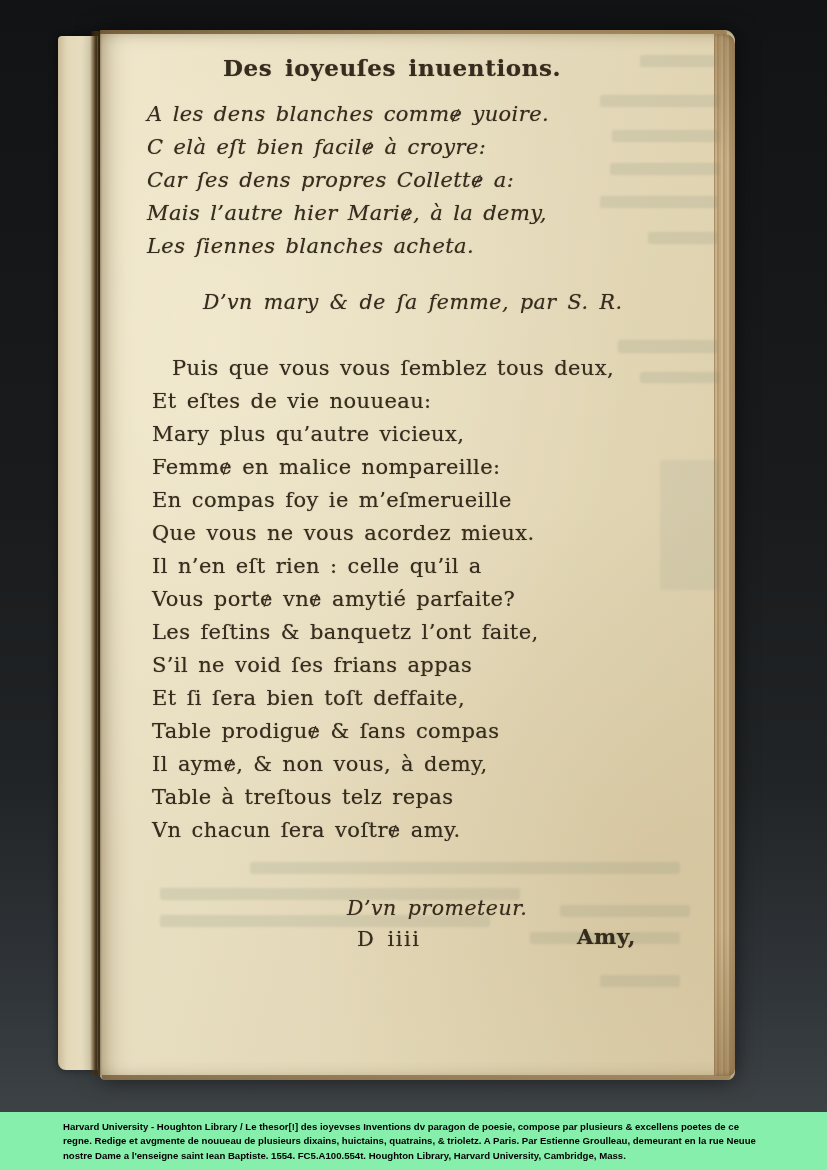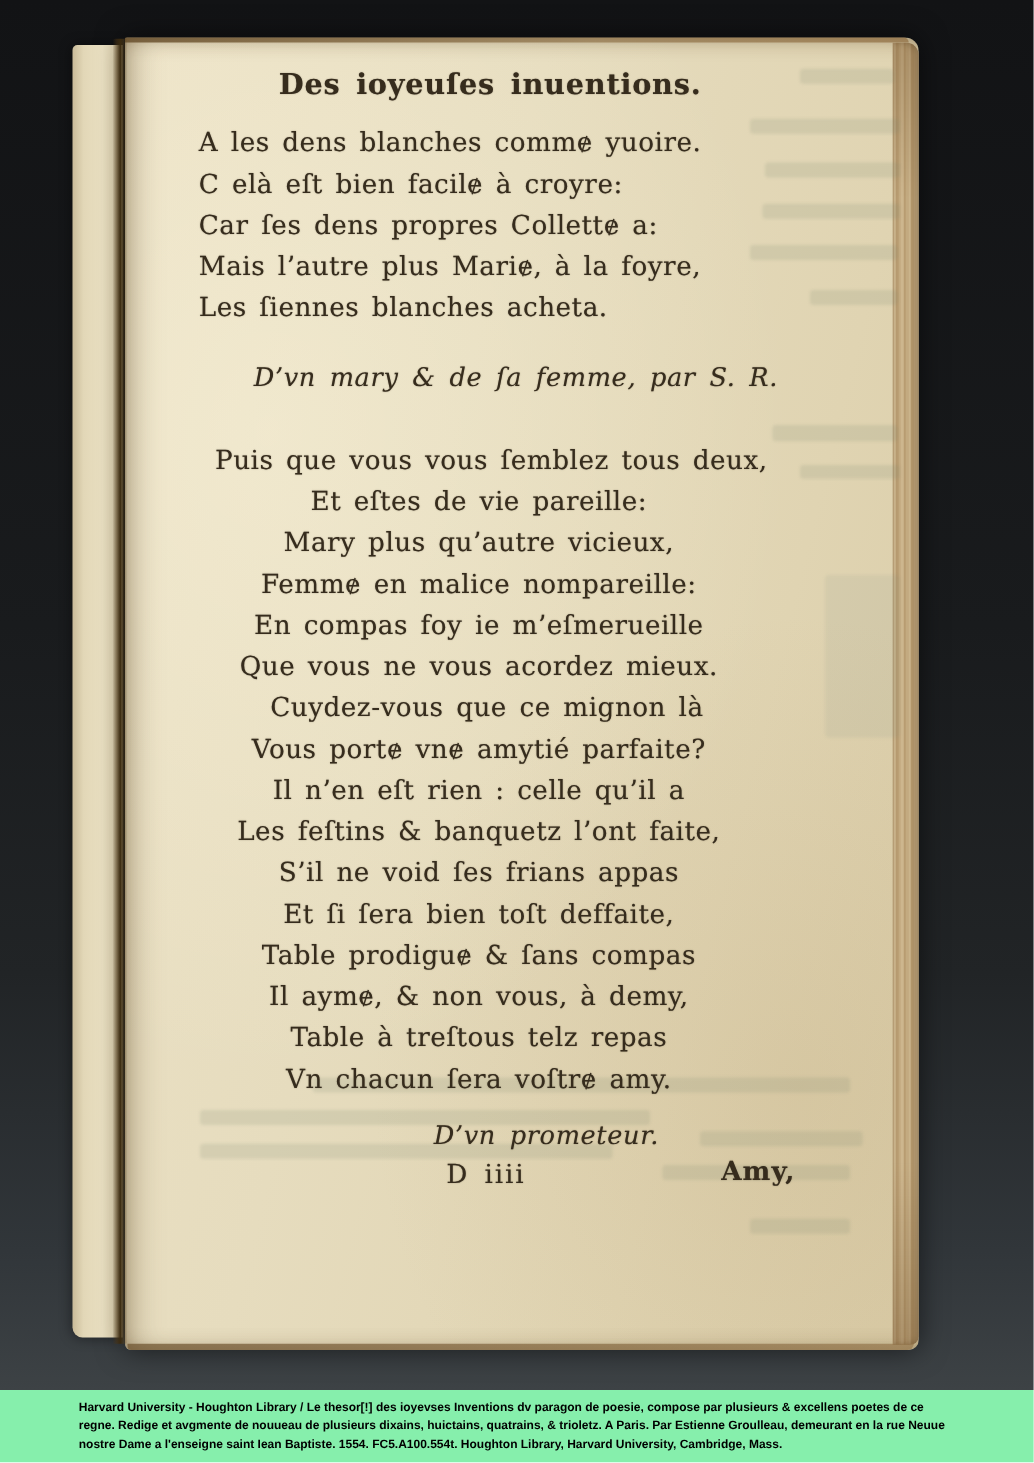--- a/index.html
+++ b/index.html
@@ -60,22 +60,22 @@
     border-left:1px solid rgba(140,110,70,.55);
     border-radius:0 10px 7px 0;
     box-shadow:inset -3px 0 5px rgba(90,64,32,.45);
   }
   
   .ink{color:#362c1d;text-shadow:0 0 1px rgba(54,44,29,.55);z-index:4;position:absolute;}
   .title{
     left:123px;top:24px;font-size:23px;letter-spacing:.6px;word-spacing:4px;font-weight:600;
   }
   .stanza{line-height:33px;font-size:21px;letter-spacing:.4px;word-spacing:3px;white-space:nowrap;}
-  .stanza-1{left:59px;top:68px;}
-  .stanza-2{left:52px;top:322px;text-align:center;}
+  .stanza-1{left:47px;top:68px;font-style:italic;}
+  .stanza-2{left:52px;top:322px;}
   .stanza .indent-lg{padding-left:20px;}
   .stanza .indent-sm{padding-left:13px;}
   .heading-italic{
     font-style:italic;font-size:20.5px;letter-spacing:.5px;word-spacing:4px;font-weight:400;white-space:nowrap;
   }
   .heading-mary{left:103px;top:260px;}
   .heading-prometeur{left:247px;top:866px;}
   .sig-mark{left:257px;top:897px;font-size:21px;letter-spacing:1.5px;word-spacing:4px;}
   .catchword{left:477px;top:894px;font-size:21px;font-weight:700;letter-spacing:.8px;}
   
@@ -134,36 +134,35 @@
     <div class="ghost g13"></div>
     <div class="ghost g14"></div>
     <div class="ghost g15"></div>
 
     <div class="ink title">Des ioyeuſes inuentions.</div>
 
     <div class="ink stanza stanza-1">
       <div>A les dens blanches commɇ yuoire.</div>
       <div>C elà eſt bien facilɇ à croyre:</div>
       <div>Car ſes dens propres Collettɇ a:</div>
-      <div>Mais l’autre plus Mariɇ, à la foyre,</div>
+      <div>Mais l’autre hier Mariɇ, à la demy,</div>
       <div>Les ſiennes  blanches acheta.</div>
     </div>
 
     <div class="ink heading-italic heading-mary">D’vn mary &amp; de ſa femme, par S.  R.</div>
 
     <div class="ink stanza stanza-2">
       <div class="indent-lg">Puis que vous vous ſemblez tous deux,</div>
-      <div>Et eſtes de vie pareille:</div>
+      <div>Et eſtes de vie nouueau:</div>
       <div>Mary plus qu’autre vicieux,</div>
       <div>Femmɇ en malice nompareille:</div>
       <div>En compas foy ie m’eſmerueille</div>
       <div>Que vous ne vous acordez mieux.</div>
-      <div class="indent-sm">Cuydez-vous que ce mignon là</div>
+      <div>Il n’en eſt  rien : celle qu’il a</div>
       <div>Vous portɇ vnɇ amytié parfaite?</div>
-      <div>Il n’en eſt  rien : celle qu’il a</div>
       <div>Les feſtins &amp; banquetz l’ont faite,</div>
       <div>S’il ne void ſes frians appas</div>
       <div>Et ſi ſera bien toſt deffaite,</div>
       <div>Table prodiguɇ &amp; ſans compas</div>
       <div>Il aymɇ, &amp; non vous, à demy,</div>
       <div>Table à treſtous telz repas</div>
       <div>Vn chacun ſera voſtrɇ amy.</div>
     </div>
 
     <div class="ink heading-italic heading-prometeur">D’vn prometeur.</div>

